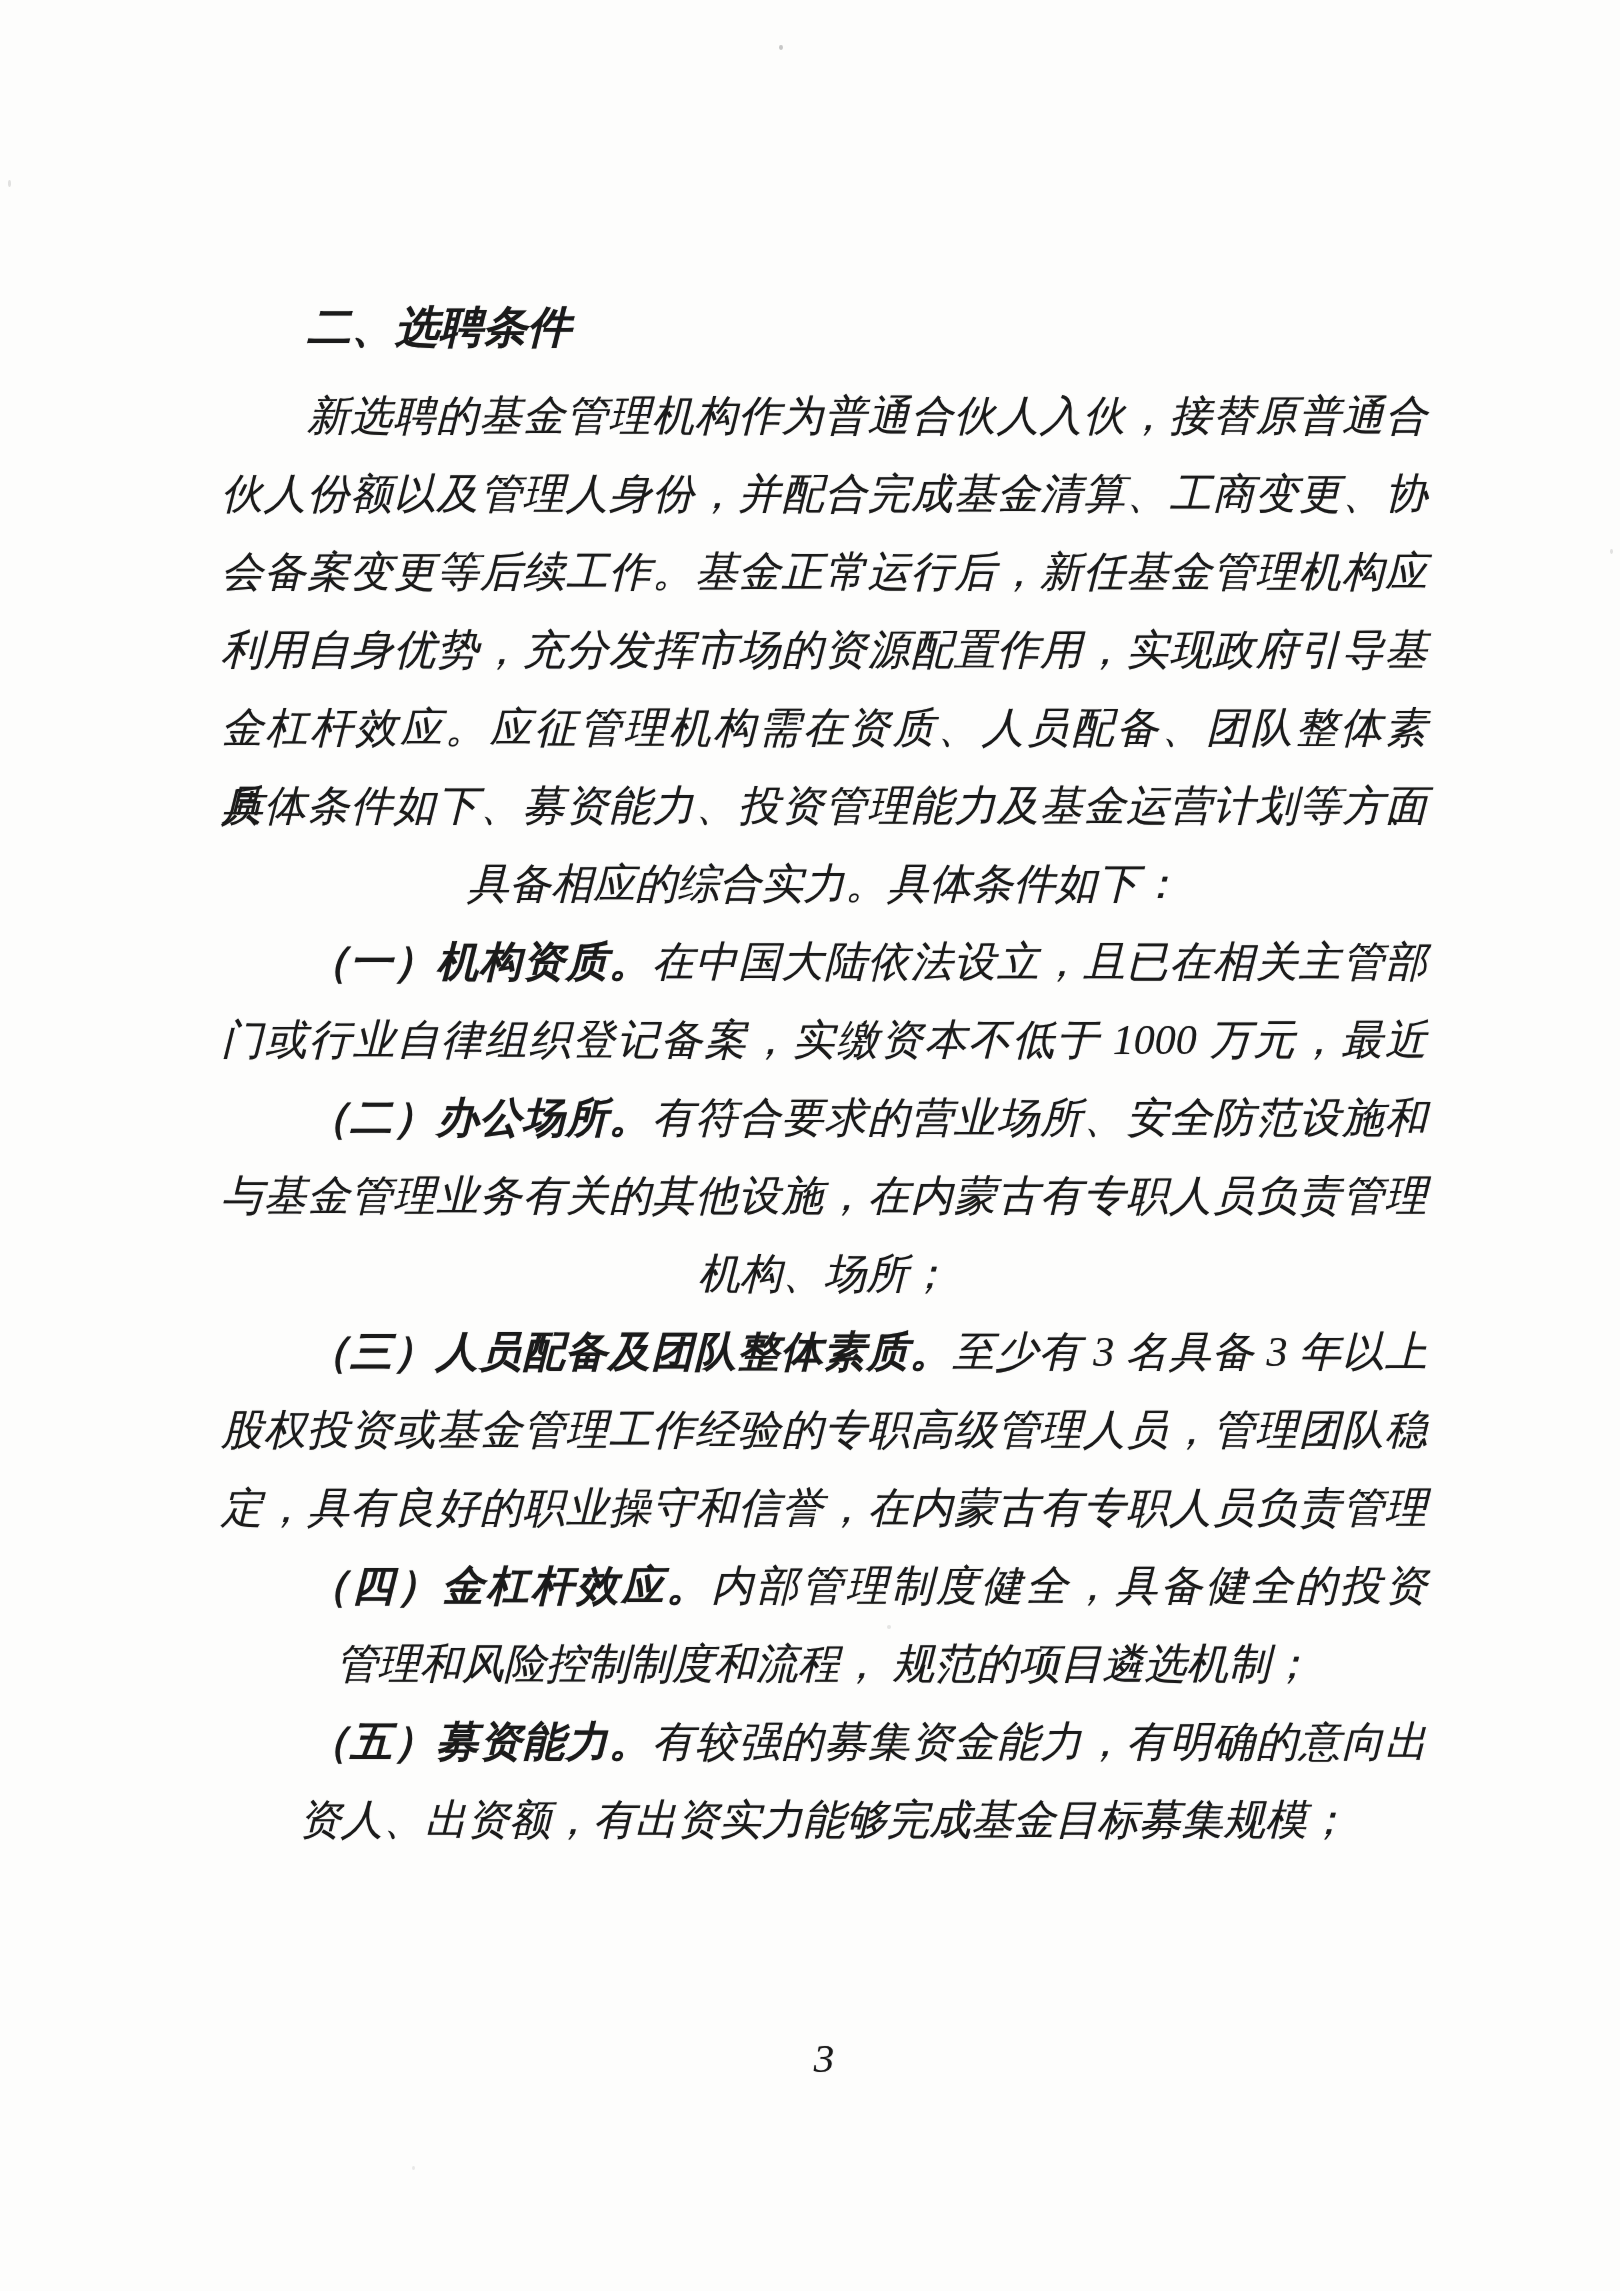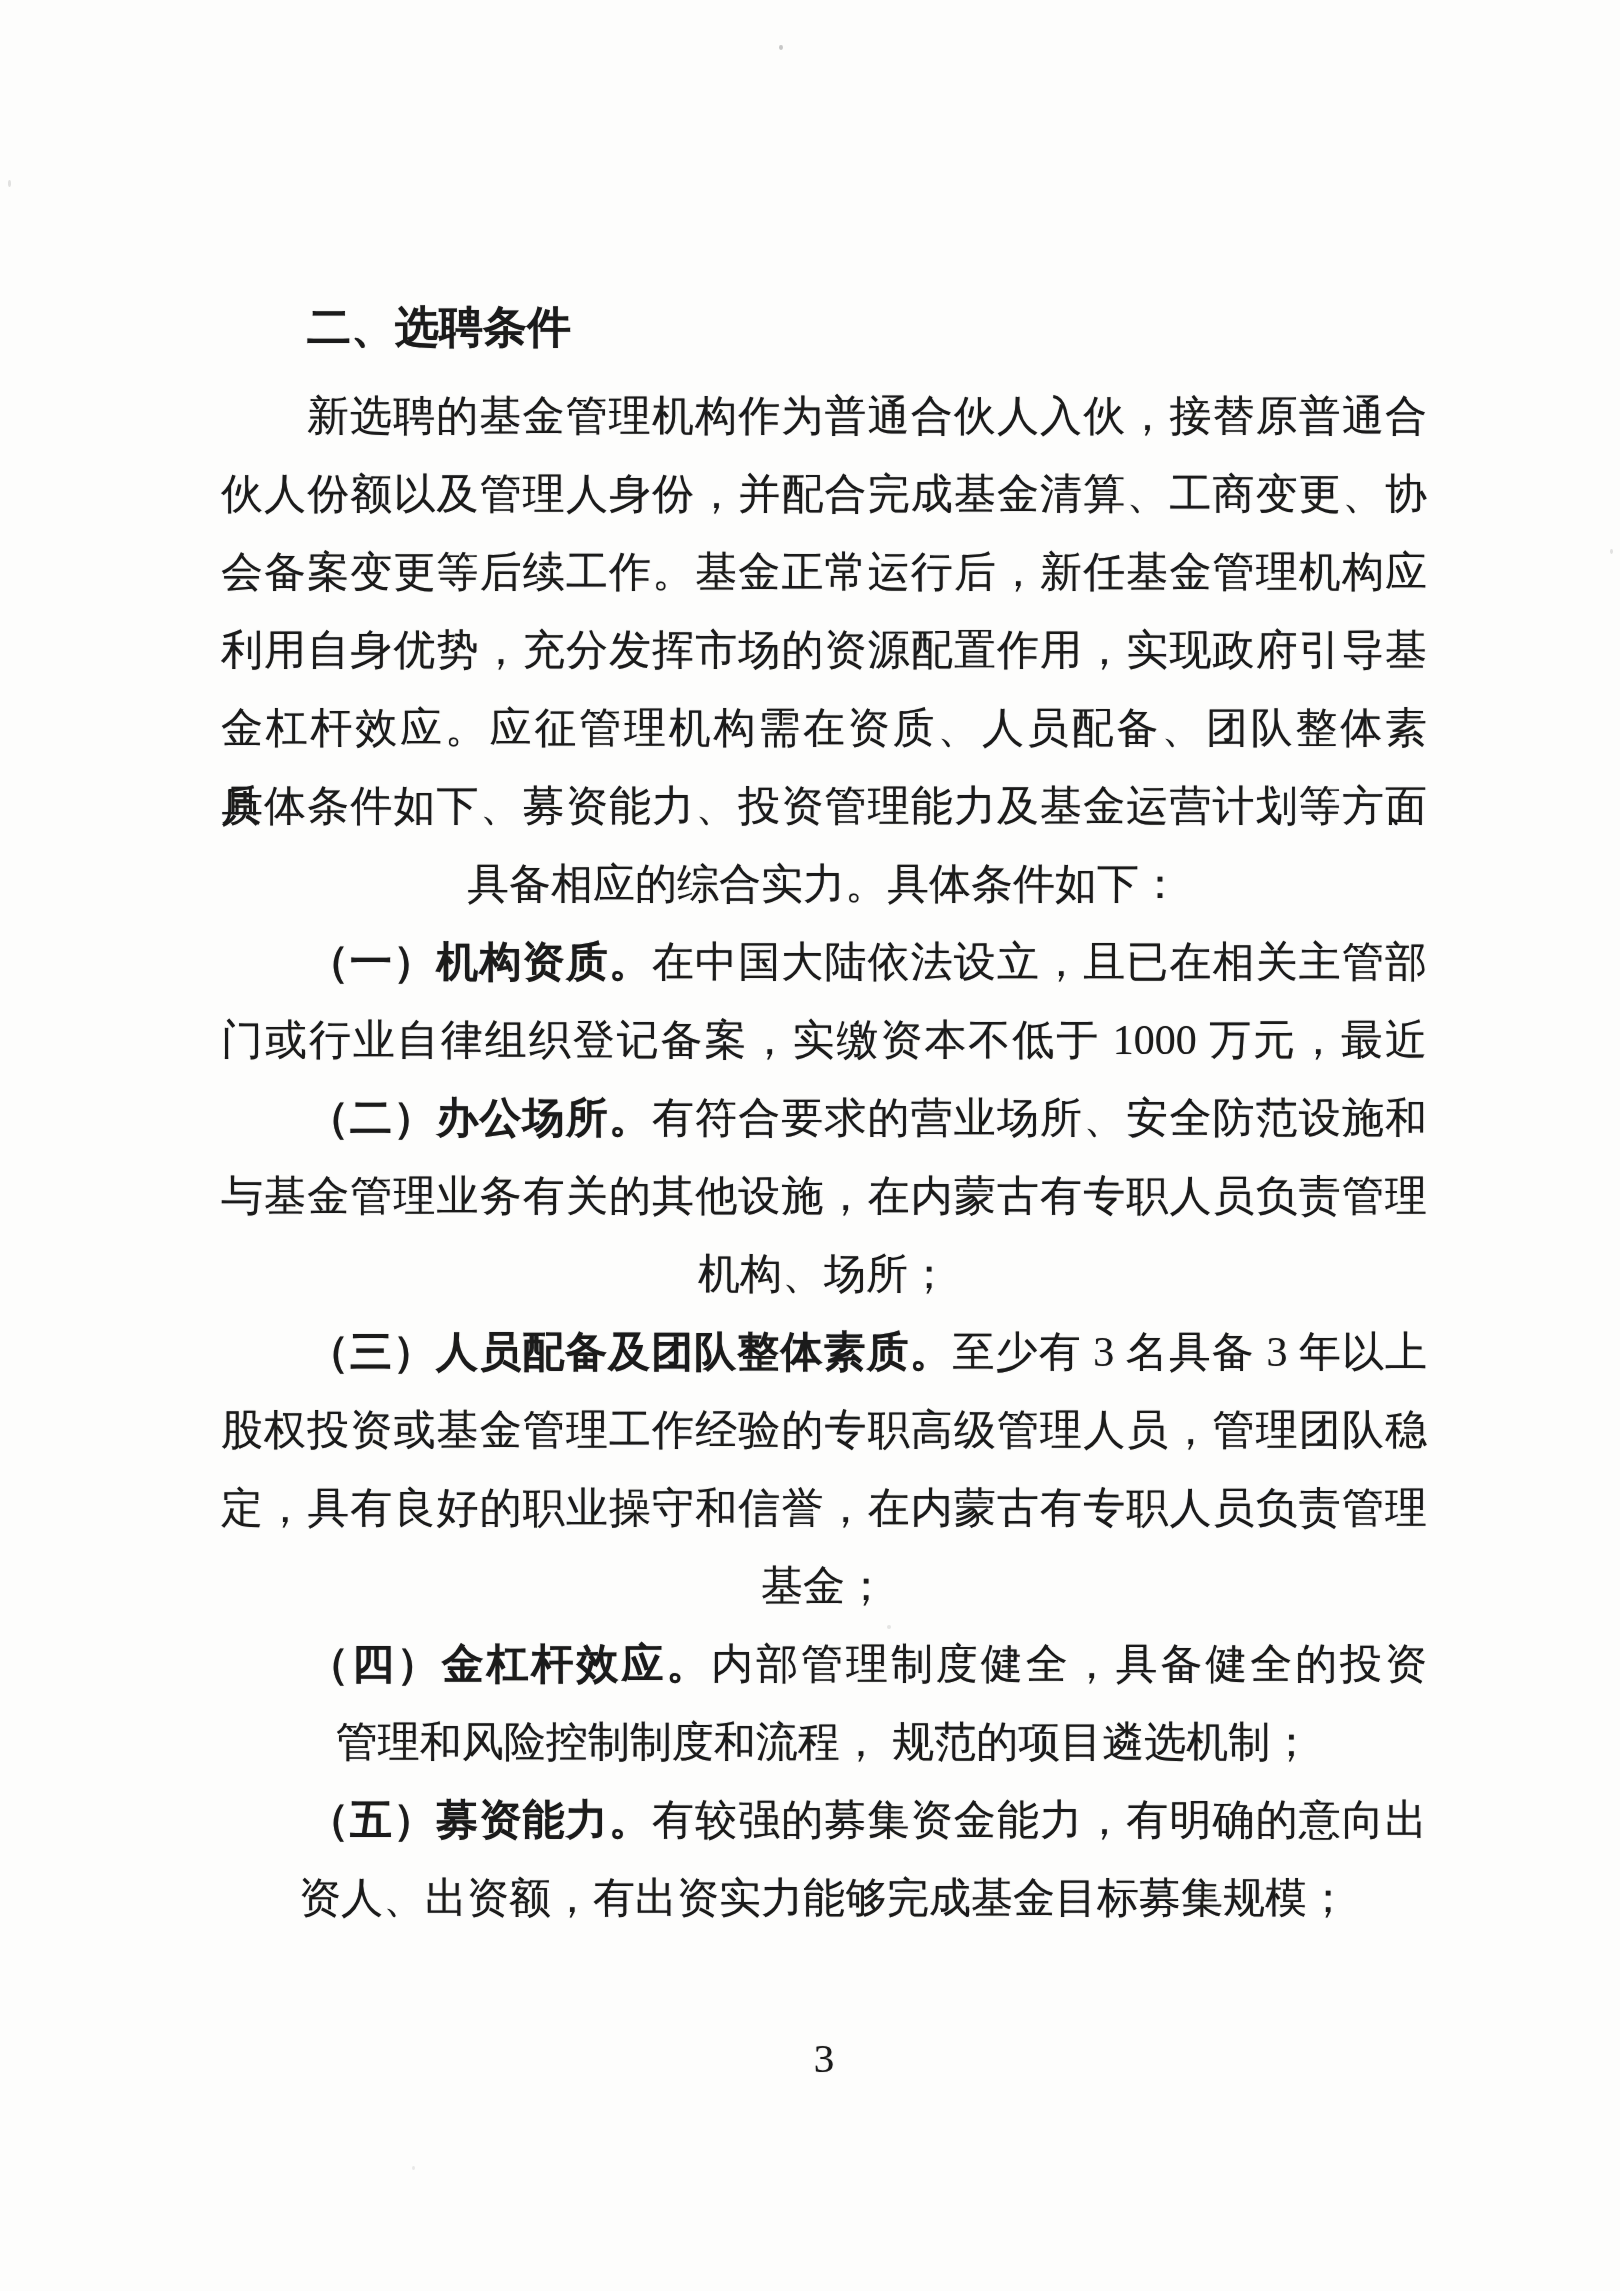--- a/index.html
+++ b/index.html
@@ -1,15 +1,15 @@
 <!DOCTYPE html>
 <html><head>
 <meta charset="utf-8">
 <style>
-  * { margin: 0; padding: 0; box-sizing: border-box; }
+  * { margin: 0; padding: 0; box-sizing: border-box; font-style: italic; }
 
   html, body { background: #ffffff; }
 
   .sheet {
     position: relative;
     width: 1620px;
     height: 2292px;
     background: #fdfdfc;
     overflow: hidden;
     font-family: "Liberation Serif", "DejaVu Serif", serif;
@@ -109,21 +109,20 @@
     <div class="line indent fill"><b class="lead">（一）机构资质。</b><span>在中国大陆依法设立，且已在相关主管部</span></div>
     <div class="line fill"><span>门或行业自律组织登记备案，实缴资本不低于 1000 万元，最近</span></div>
 
     <div class="line indent fill"><b class="lead">（二）办公场所。</b><span>有符合要求的营业场所、安全防范设施和</span></div>
     <div class="line fill"><span>与基金管理业务有关的其他设施，在内蒙古有专职人员负责管理</span></div>
     <div class="line end"><span>机构、场所；</span></div>
 
     <div class="line indent fill"><b class="lead">（三）人员配备及团队整体素质。</b><span>至少有 3 名具备 3 年以上</span></div>
     <div class="line fill"><span>股权投资或基金管理工作经验的专职高级管理人员，管理团队稳</span></div>
     <div class="line fill"><span>定，具有良好的职业操守和信誉，在内蒙古有专职人员负责管理</span></div>
-    <div class="line end"><span>基金；</span></div>
 
     <div class="line indent fill"><b class="lead">（四）金杠杆效应。</b><span>内部管理制度健全，具备健全的投资</span></div>
     <div class="line end"><span>管理和风险控制制度和流程， 规范的项目遴选机制；</span></div>
 
     <div class="line indent fill"><b class="lead">（五）募资能力。</b><span>有较强的募集资金能力，有明确的意向出</span></div>
     <div class="line end"><span>资人、出资额，有出资实力能够完成基金目标募集规模；</span></div>
 
   </div>
 
   <div class="page-number">3</div>

